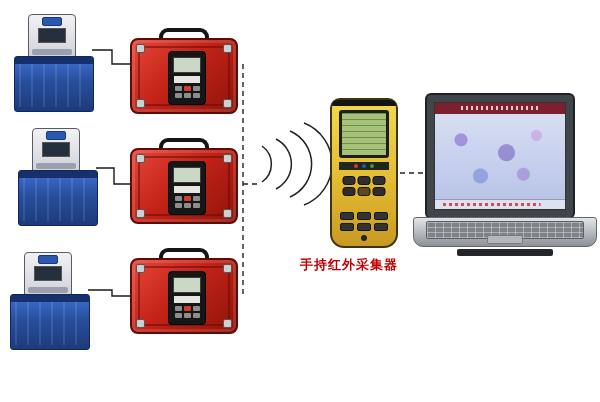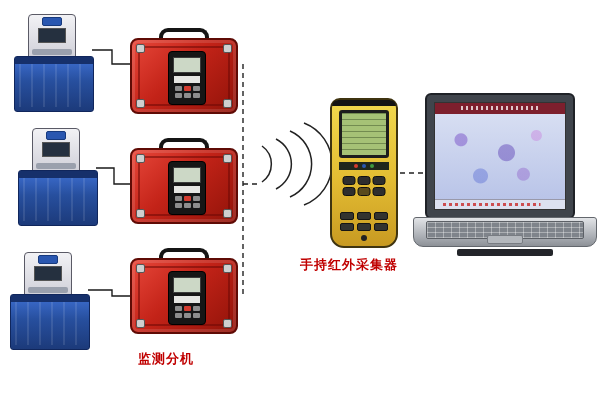--- a/index.html
+++ b/index.html
@@ -274,16 +274,15 @@
         <div class="lt-bottombar"></div>
       </div>
     </div>
     <div class="lt-base">
       <div class="lt-kb"></div>
       <div class="lt-pad"></div>
     </div>
     <div class="lt-stand"></div>
   </div>
 
-  <div class="lbl" style="left:138px;top:350px;">监测分机</div>
   <div class="lbl" style="left:300px;top:256px;">手持红外采集器</div>
 
 </div>
 
 </body></html>

